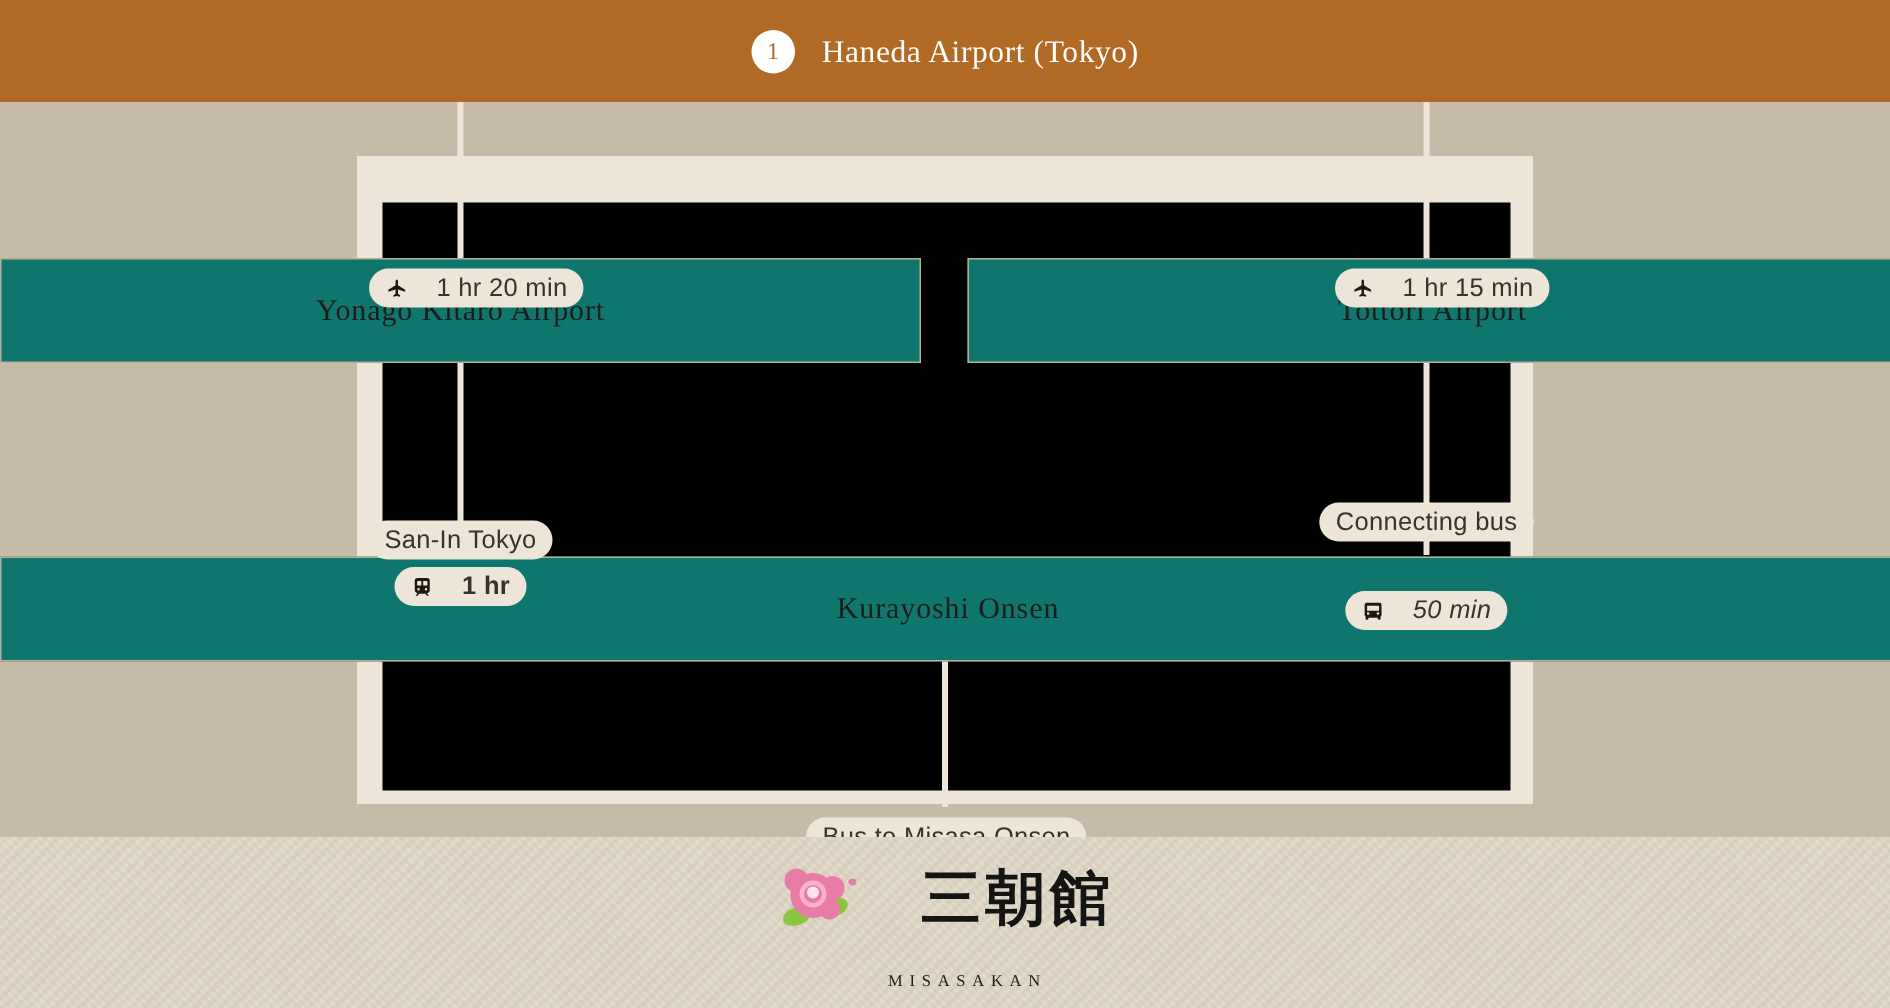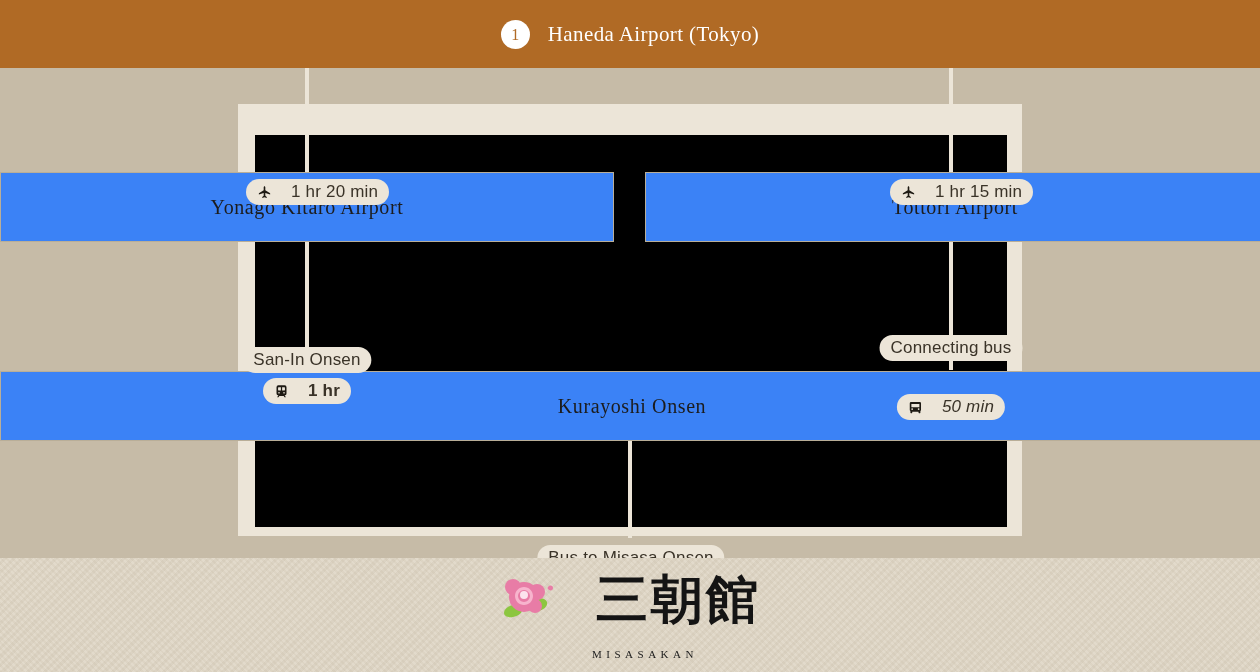--- a/index.html
+++ b/index.html
@@ -87,21 +87,21 @@
   .rail-right { left: 949px; }
   .rail-mid   { left: 628px; }
 
   .rail-a { top: 0px;   height: 104px; }
   .rail-b { top: 170px; height: 132px; }
   .rail-c { top: 369px; height: 101px; }
 
   
   .station {
     position: absolute;
-    background: #3b82f6;
+    background: #0f766e;
     border: 1px solid #b9ae98;
     display: flex;
     align-items: center;
     justify-content: center;
   }
   .station-label {
     font-family: "Liberation Serif", serif;
     font-size: 20px;
     color: #1c1c1c;
     letter-spacing: 0.6px;
@@ -163,21 +163,21 @@
   }
   .logo-row {
     display: flex;
     align-items: center;
     gap: 10px;
     height: 58px;
   }
   .logo-mark { width: 62px; height: 48px; flex: 0 0 auto; }
   .logo-kanji {
     font-family: "DejaVu Serif", serif;
-    font-size: 52px;
+    font-size: 40px;
     color: #141414;
     letter-spacing: 3px;
     line-height: 1;
     font-weight: 700;
     margin-left: 25px;
   }
   .logo-romaji {
     font-family: "Liberation Serif", serif;
     font-size: 11px;
     letter-spacing: 4.5px;
@@ -227,21 +227,21 @@
   <div class="pill pill-air-right">
     <span class="ico">
       <svg width="15" height="15" viewBox="0 0 24 24" fill="currentColor">
         <path d="M12 2c-.8 0-1.3.9-1.3 2.1v4.2L3 13v2.1l7.7-2.3v4.4L8.4 19v1.6L12 19.6l3.6 1V19l-2.3-1.8v-4.4l7.7 2.3V13l-7.7-4.7V4.1C13.3 2.9 12.8 2 12 2z"></path>
       </svg>
     </span>
     <span>1 hr 15 min</span>
   </div>
 
   <div class="pill pill-sanin centered">
-    <span>San-In Onsen</span>
+    <span>San-In Tokyo</span>
   </div>
   <div class="pill pill-sanin-dur centered">
     <span class="ico">
       <svg width="15" height="15" viewBox="0 0 24 24" fill="currentColor">
         <path d="M7 2h10a3 3 0 0 1 3 3v10a3 3 0 0 1-3 3l2 3h-2.2l-1.3-2H8.5l-1.3 2H5l2-3a3 3 0 0 1-3-3V5a3 3 0 0 1 3-3zm.3 3.2a.8.8 0 0 0-.8.8v3.4c0 .4.4.8.8.8H11V5.2H7.3zM13 5.2v5h3.7c.4 0 .8-.4.8-.8V6a.8.8 0 0 0-.8-.8H13zM8 12.8a1.3 1.3 0 1 0 0 2.6 1.3 1.3 0 0 0 0-2.6zm8 0a1.3 1.3 0 1 0 0 2.6 1.3 1.3 0 0 0 0-2.6z"></path>
       </svg>
     </span>
     <span>1 hr</span>
   </div>
 

